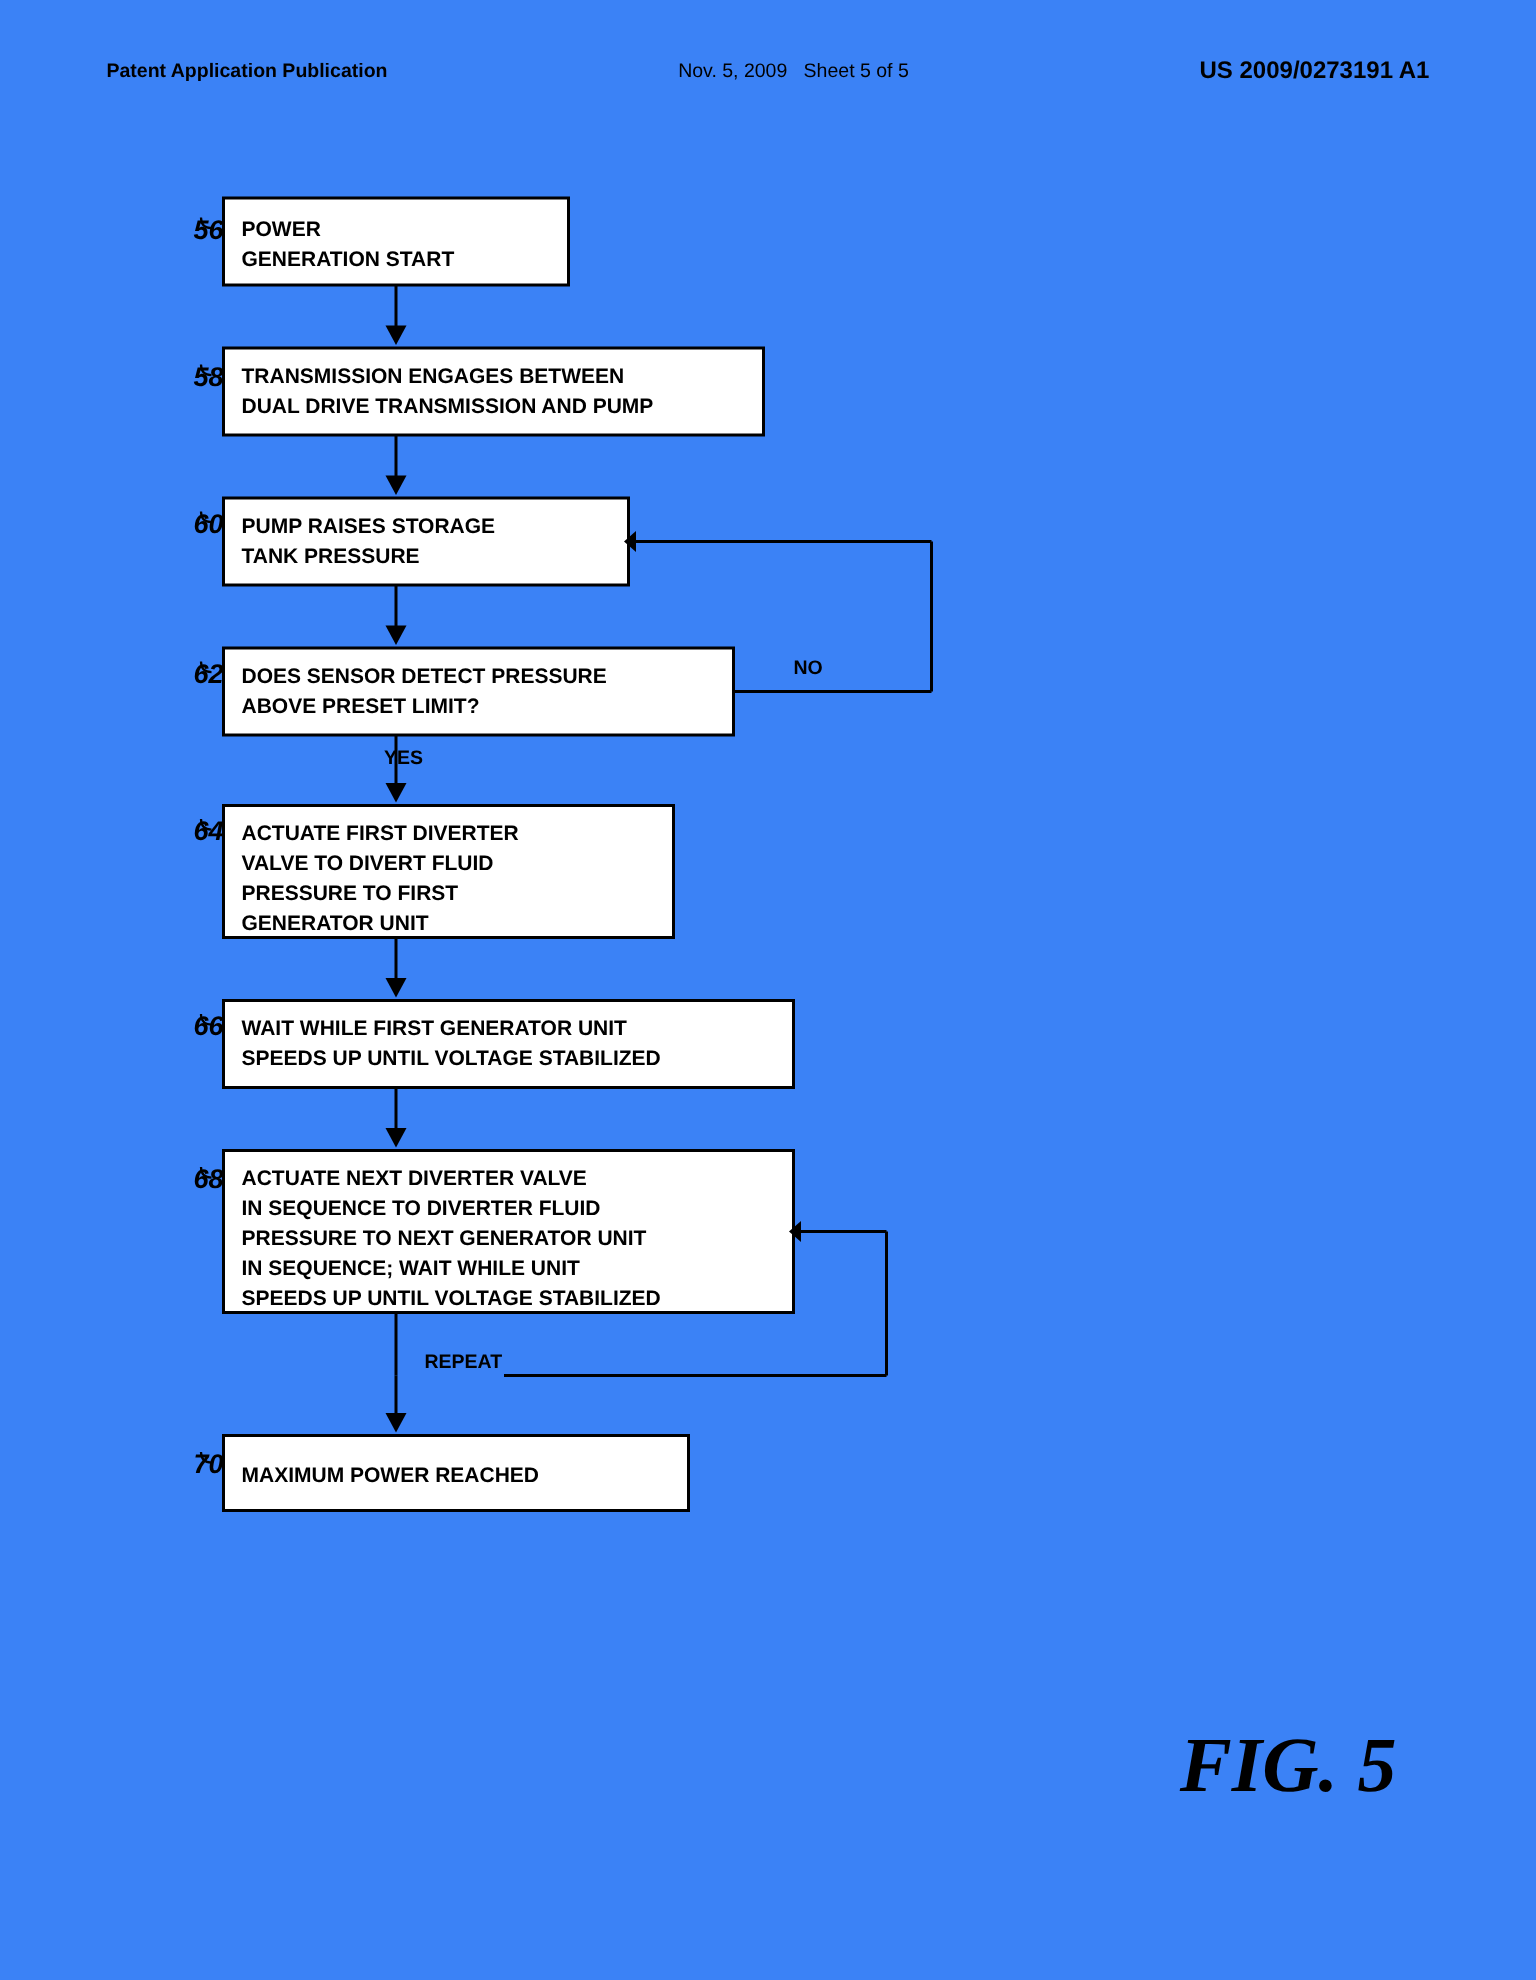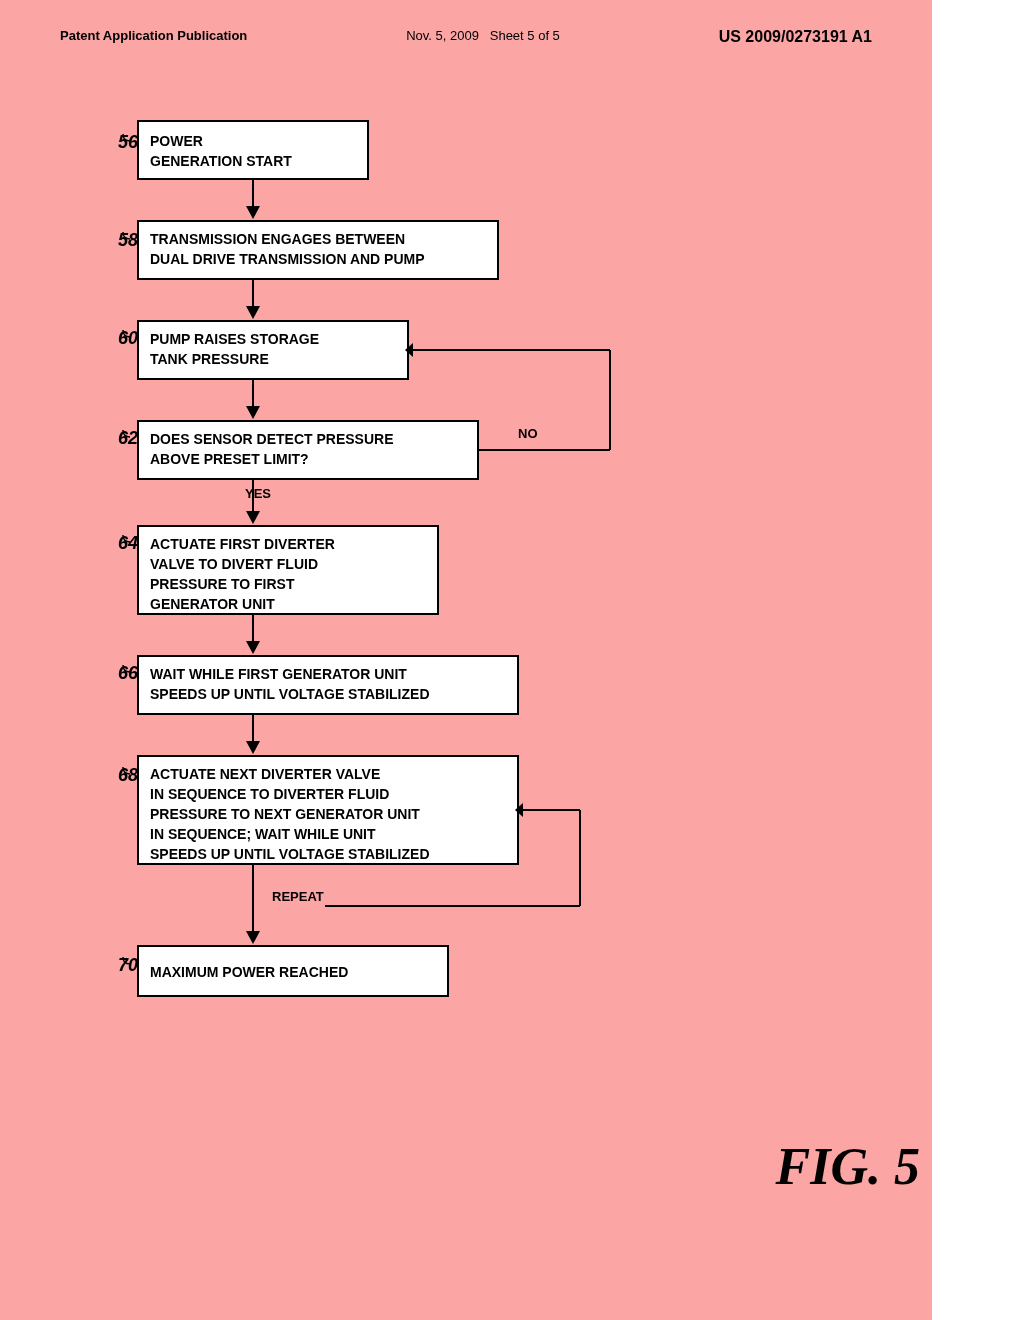--- a/index.html
+++ b/index.html
@@ -6,24 +6,24 @@
     body {
       background: #fff;
       font-family: Arial, sans-serif;
       width: 1024px;
       min-height: 1320px;
       position: relative;
       overflow-x: hidden;
     }
 
     .page {
-      width: 932px;
+      width: 1024px;
       min-height: 1320px;
-      background: #fca5a5;
-      padding: 0;
+      background: #3b82f6;
+      padding: 11px;
       position: relative;
     }
 
     
     .header {
       display: flex;
       justify-content: space-between;
       align-items: flex-start;
       padding: 28px 60px 0 60px;
       font-size: 13px;

